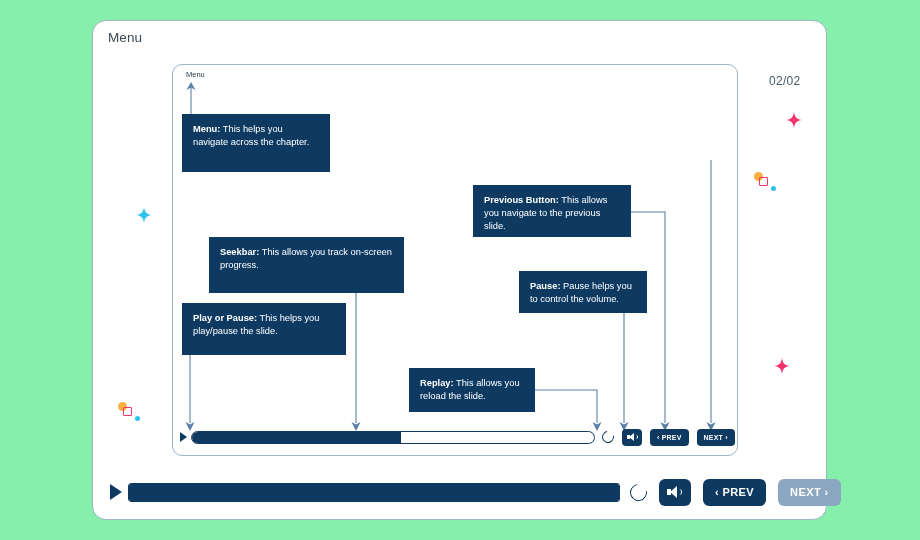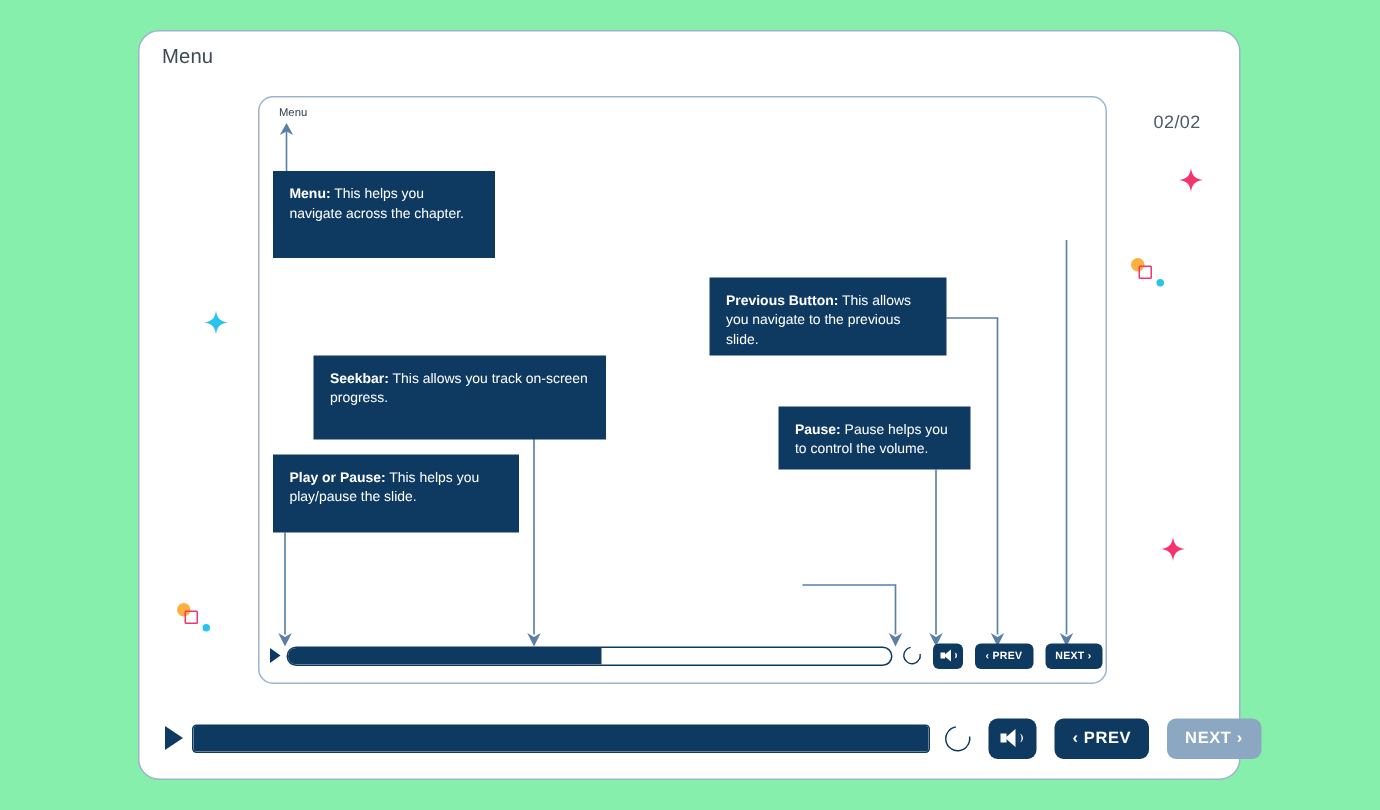--- a/index.html
+++ b/index.html
@@ -365,20 +365,23 @@
   </div>
 
   <div class="callout c-seekbar">
     <b>Seekbar:</b><span> This allows you track on-screen progress.</span>
   </div>
 
   <div class="callout c-playpause">
     <b>Play or Pause:</b><span> This helps you play/pause the slide.</span>
   </div>
 
+  <div class="callout c-replay">
+    <b>Replay:</b><span> This allows you reload the slide.</span>
+  </div>
 
   <div class="callout c-volume">
     <b>Pause:</b><span> Pause helps you to control the volume.</span>
   </div>
 
   <div class="callout c-prev">
     <b>Previous Button:</b><span>  This allows you navigate to the previous slide.</span>
   </div>
 
 

